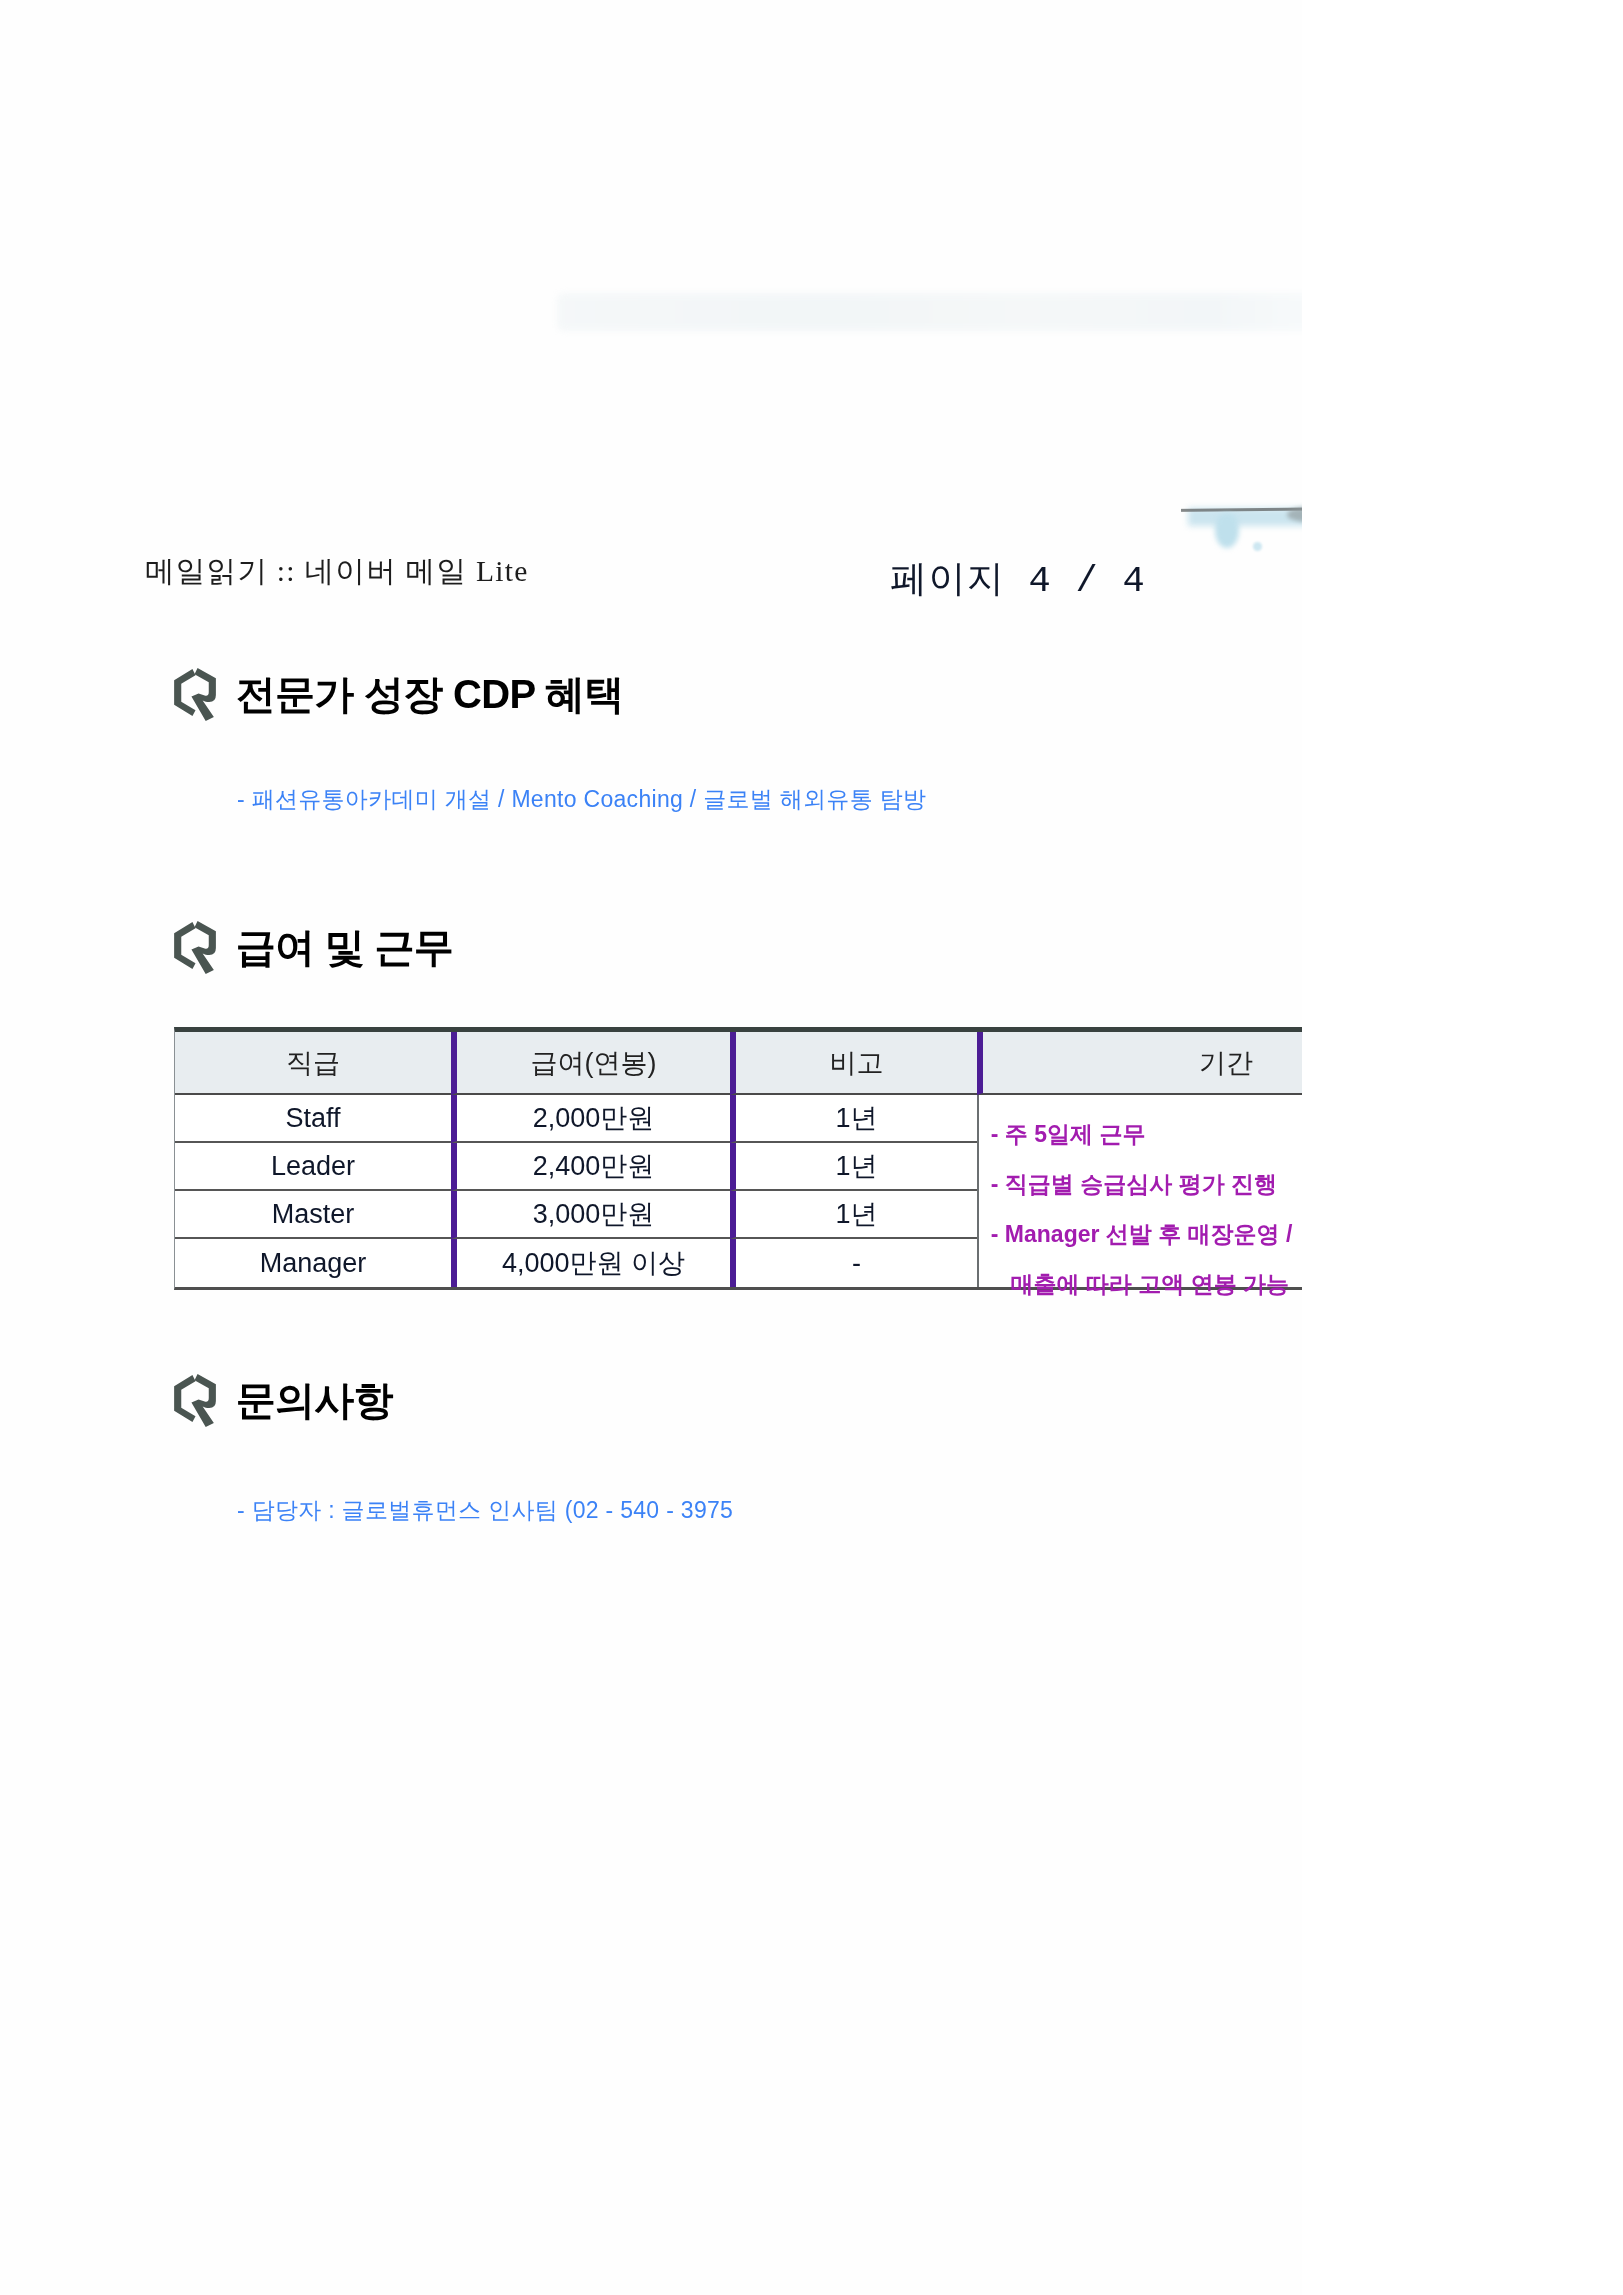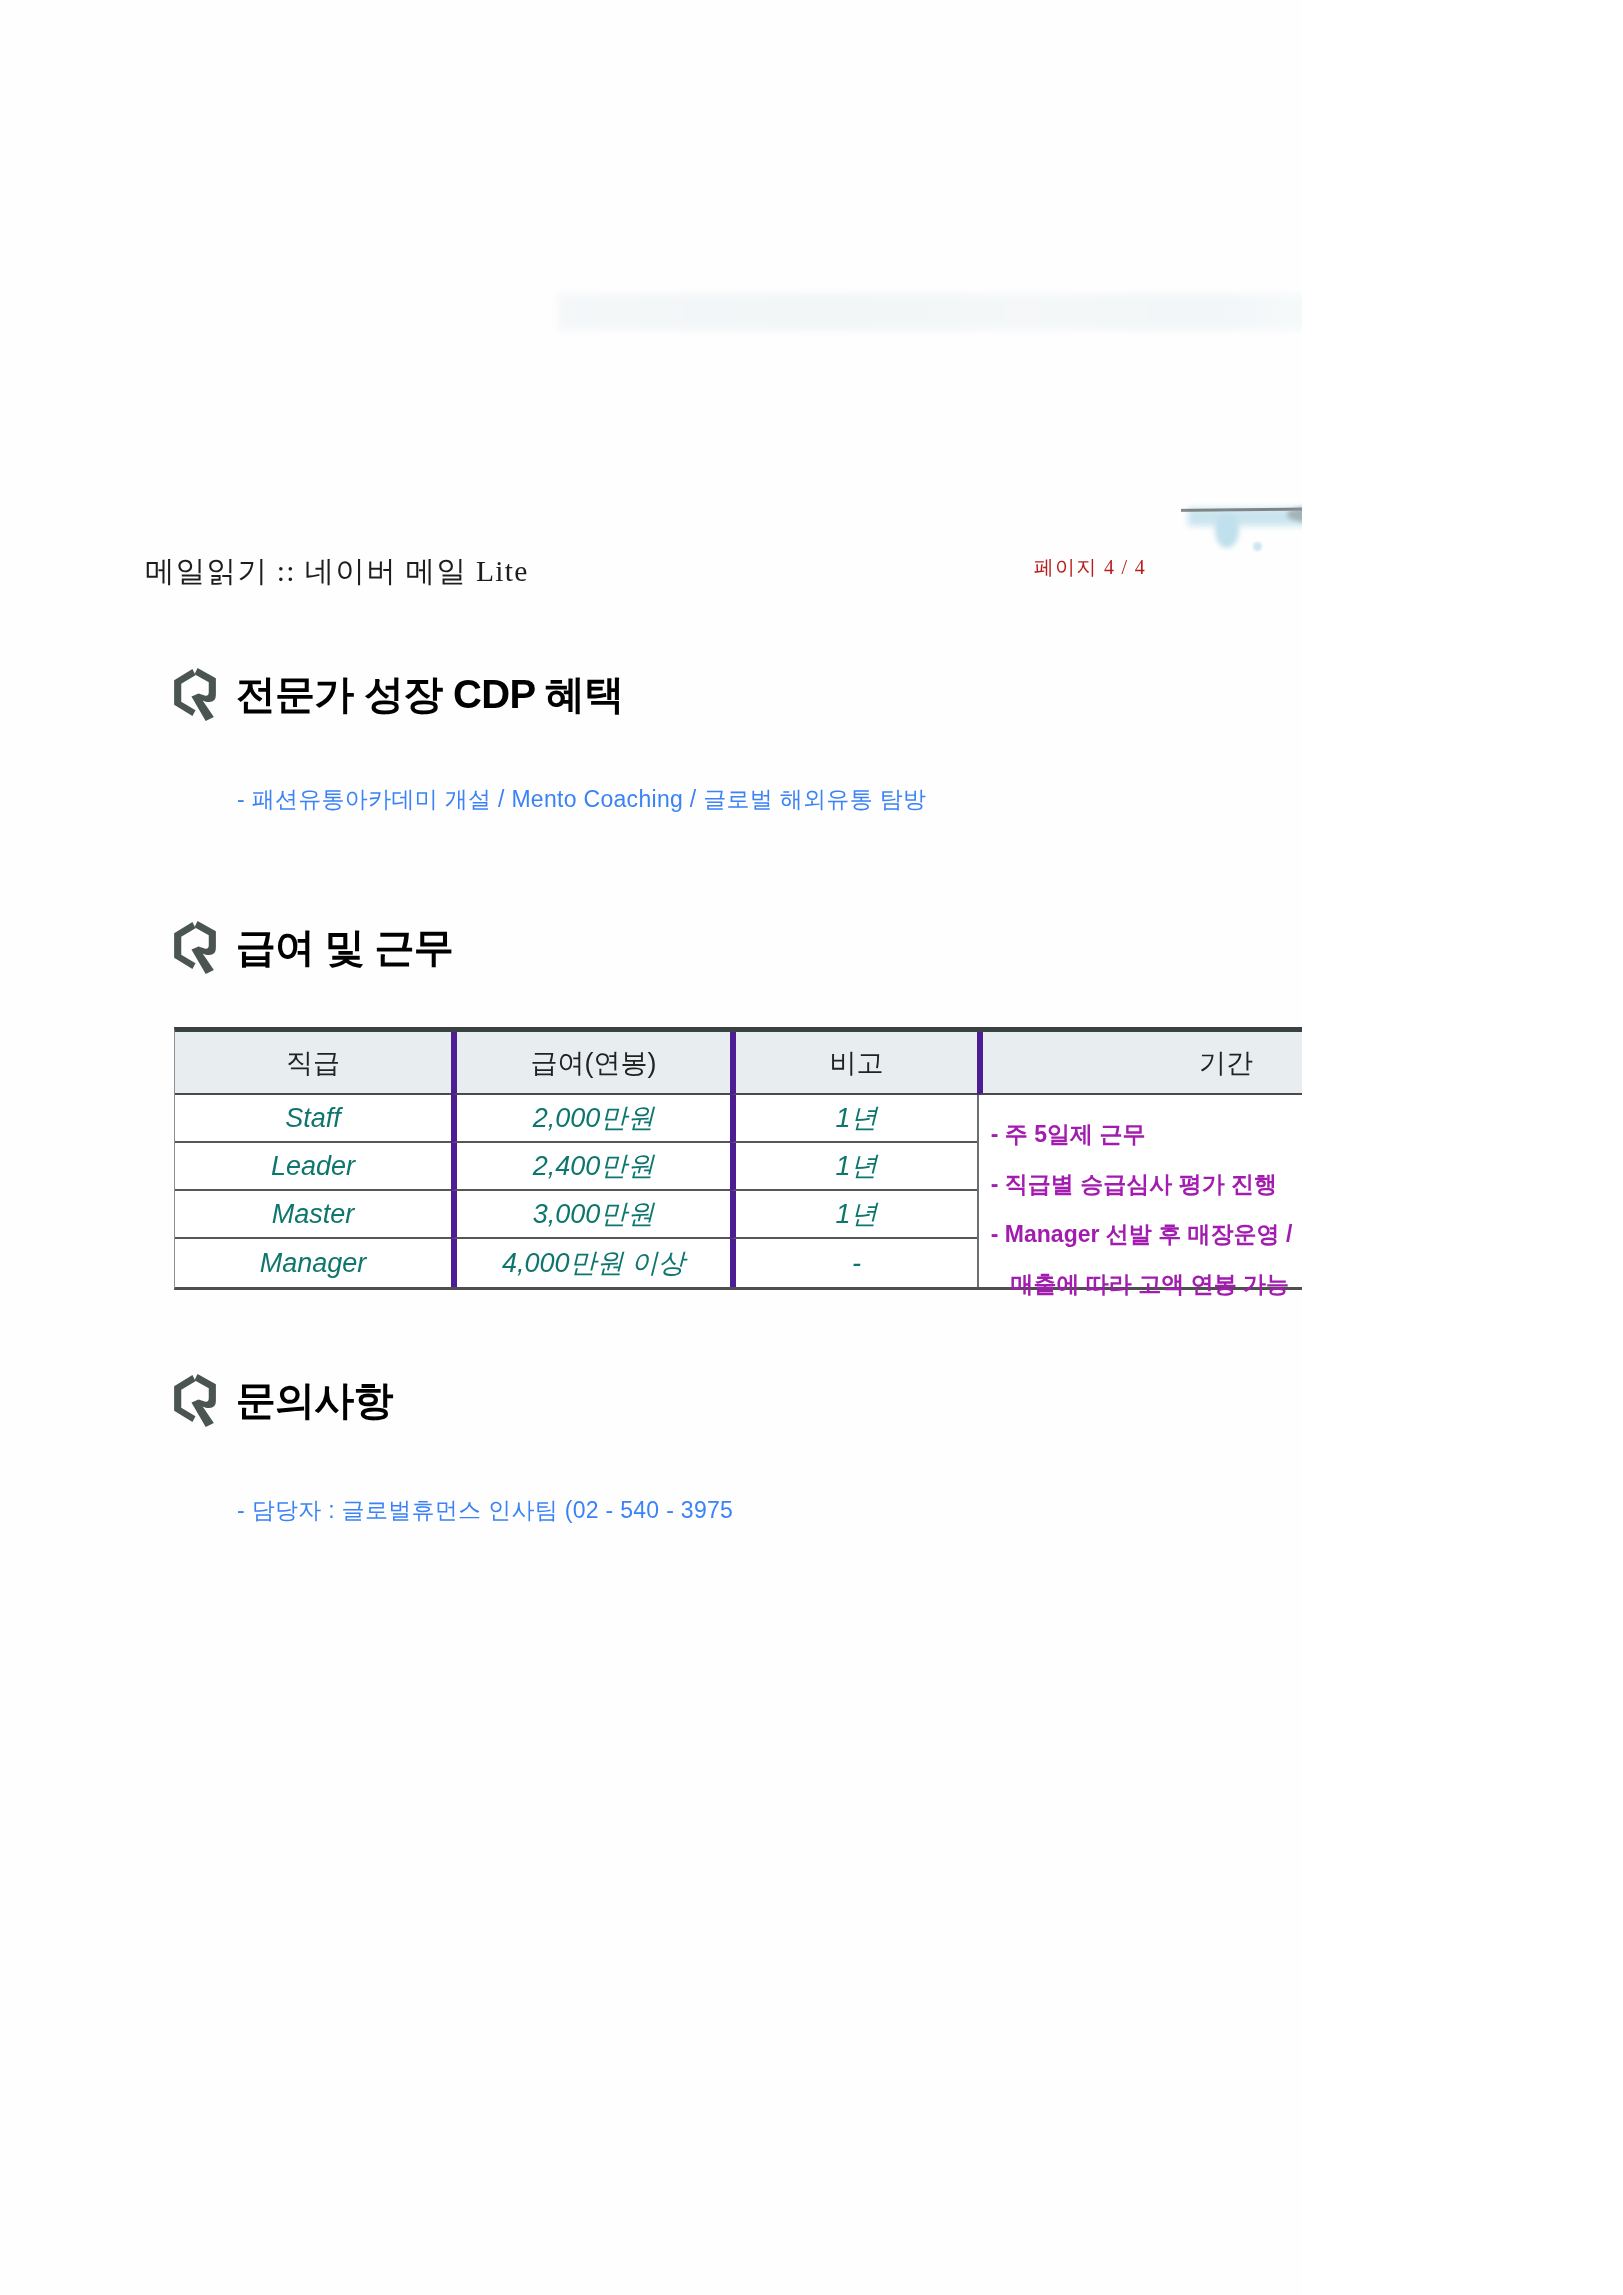--- a/index.html
+++ b/index.html
@@ -14,22 +14,22 @@
   }
 
   
   .print-header-title {
     position: absolute; left: 145px; top: 552px;
     font-family: "Liberation Serif", serif;
     font-size: 29.5px; letter-spacing: 1.3px; color: #1d1d1d;
   }
   .print-header-page {
     position: absolute; right: 156px; top: 554px;
-    font-family: Liberation Serif, serif;
-    font-size: 20px; letter-spacing: 1.3px; color: #b91c1c;
+    font-family: Liberation Mono, monospace;
+    font-size: 37px; letter-spacing: 1.3px; color: #0f172a;
   }
 
   
   .section-heading {
     position: absolute; left: 169px;
     display: flex; align-items: center; gap: 15.7px;
   }
   .section-heading .hex-icon { width: 51px; height: 55px; flex: 0 0 auto; }
   .section-heading .heading-text {
     font-size: 40px; font-weight: 700; color: #000000;
@@ -61,23 +61,22 @@
     box-sizing: content-box;
   }
   .th {
     background: #e8edf0;
     border-bottom: 2.6px solid #4a4a4a;
     display: flex; align-items: center; justify-content: center;
     font-size: 27px; color: #222222;
   }
   .td {
     display: flex; align-items: center; justify-content: center;
-    font-size: 27px; color: #0f766e;
+    font-size: 27px; color: #0f172a;
     border-bottom: 2px solid #565656;
-    font-style: italic;
   }
   .td.no-bb { border-bottom: none; }
   .vline { border-left: 6px solid #4c1d95; }
   .remarks-cell {
     grid-column: 4; grid-row: 2 / span 4;
     border-left: 2px solid #6b6f71;
     padding: 14.4px 6.6px 0 11.8px;
     font-size: 23px; color: #a21caf; line-height: 50px; font-weight: bold;
   }
   .remark-line { white-space: nowrap; }

